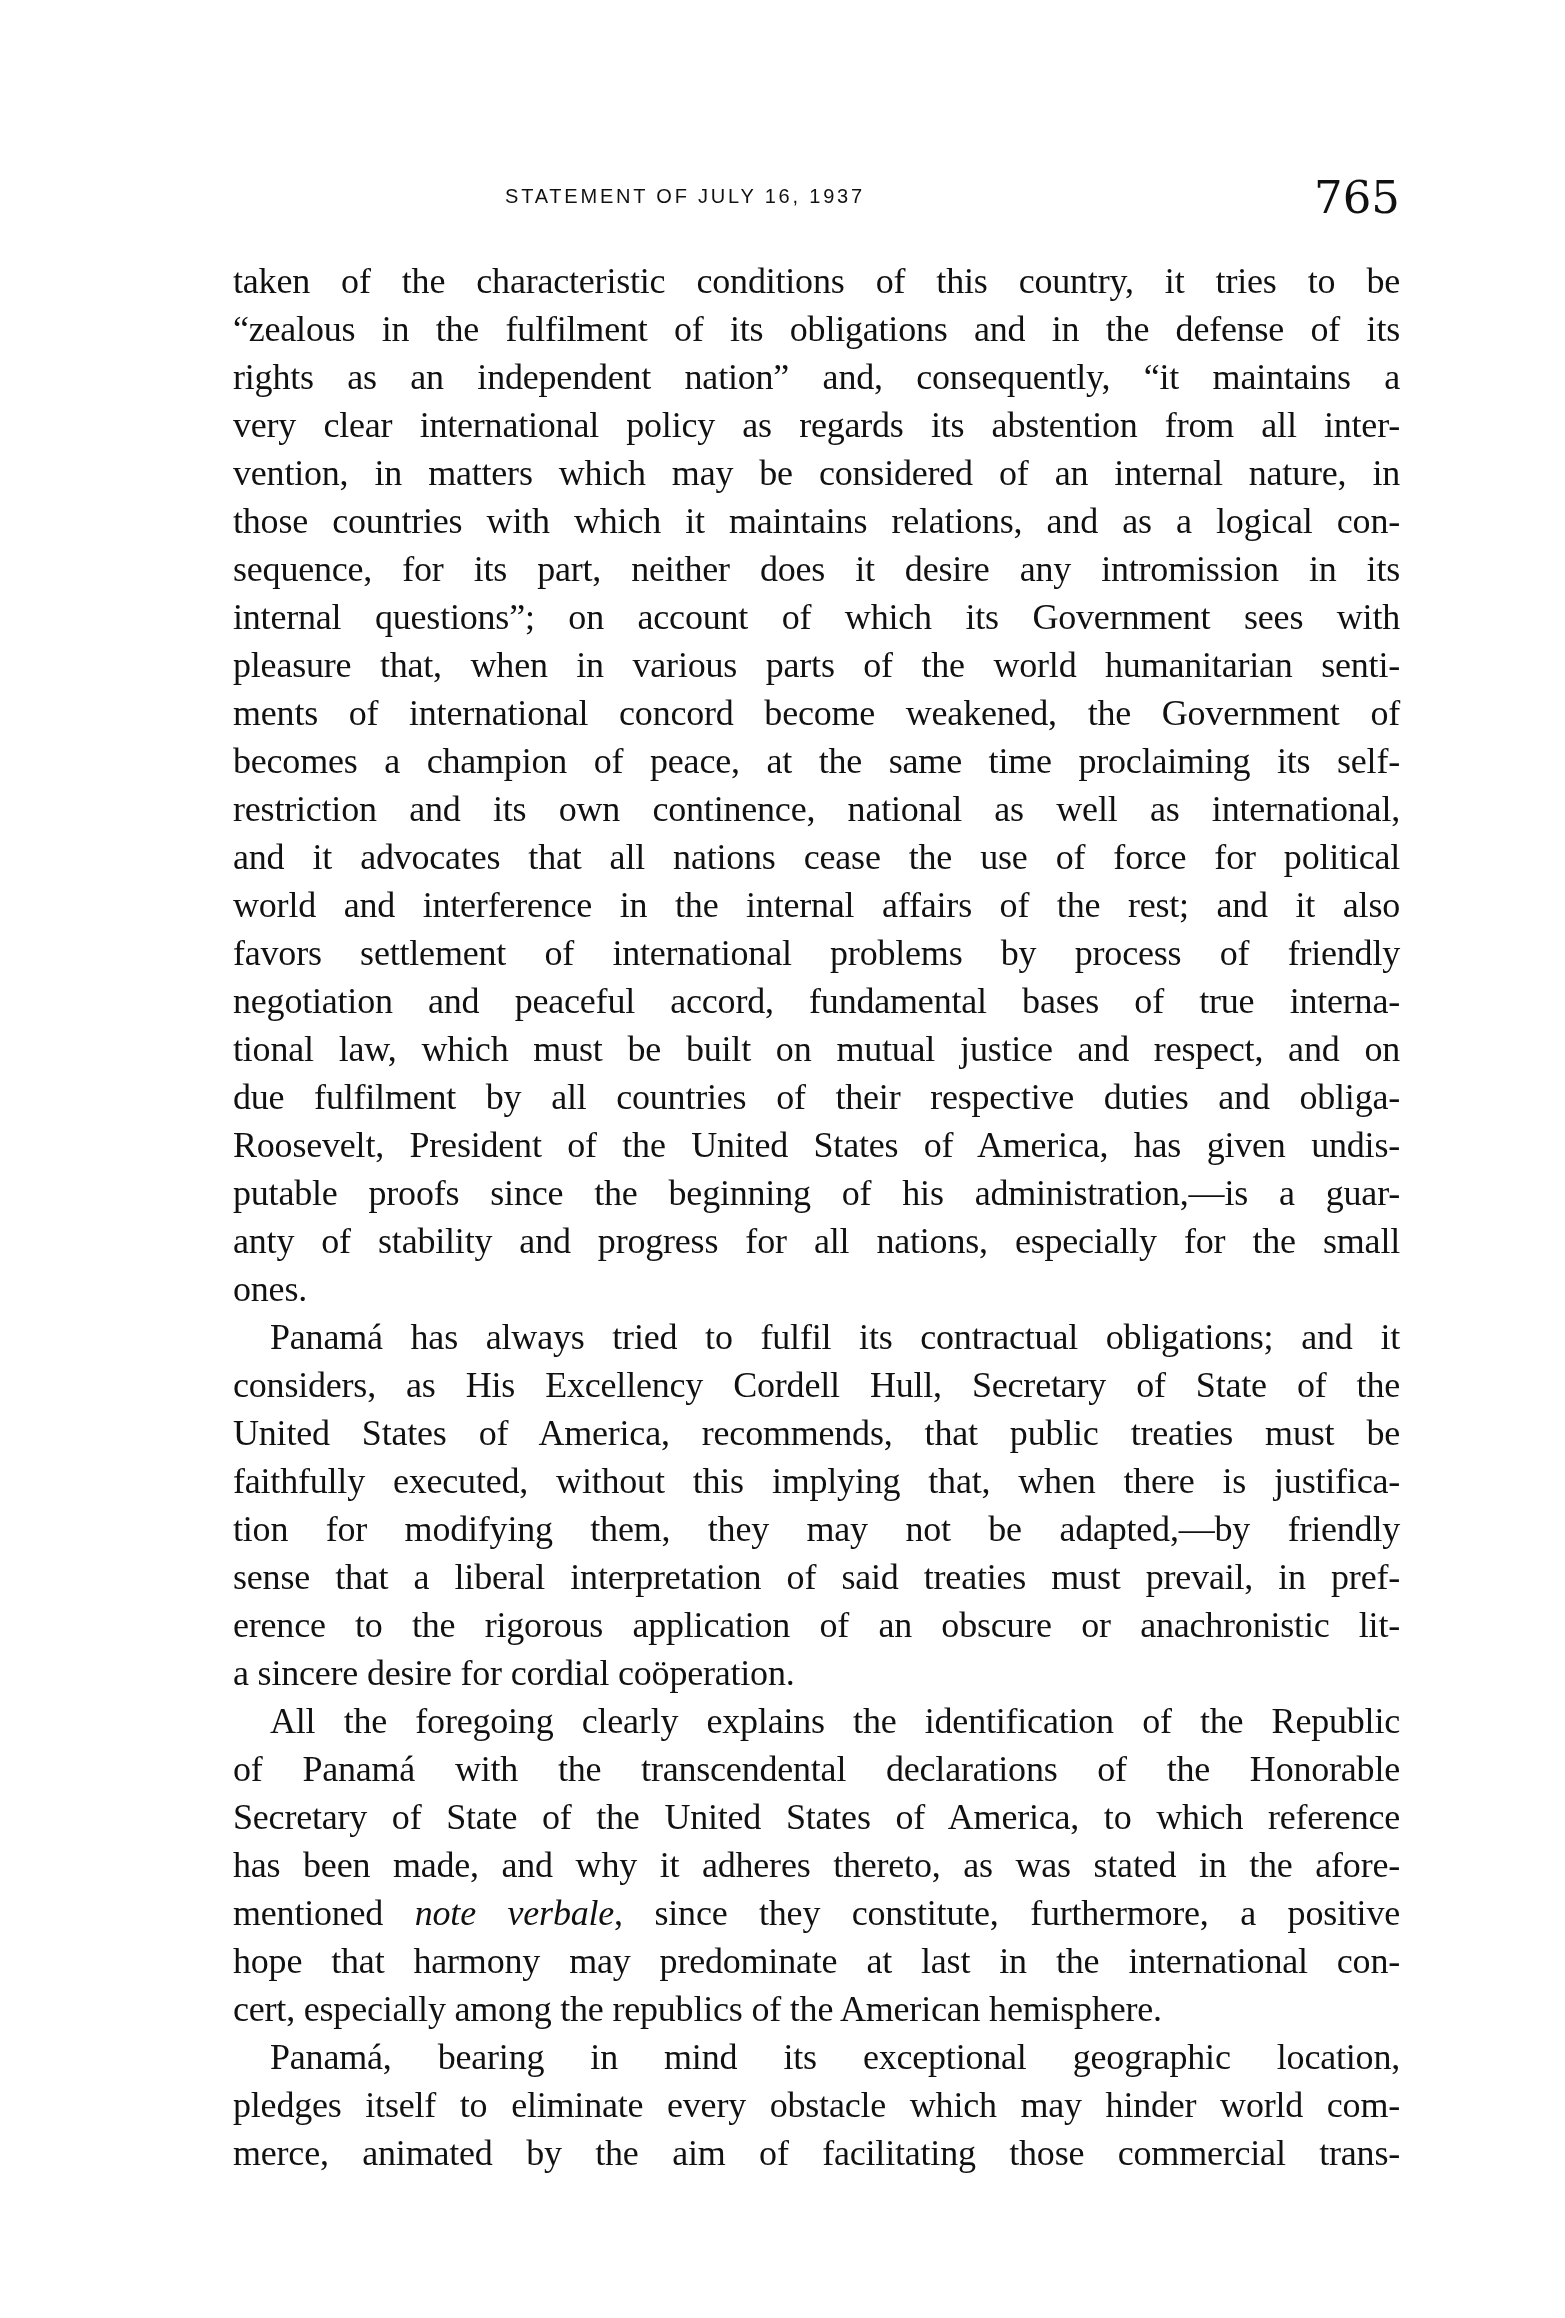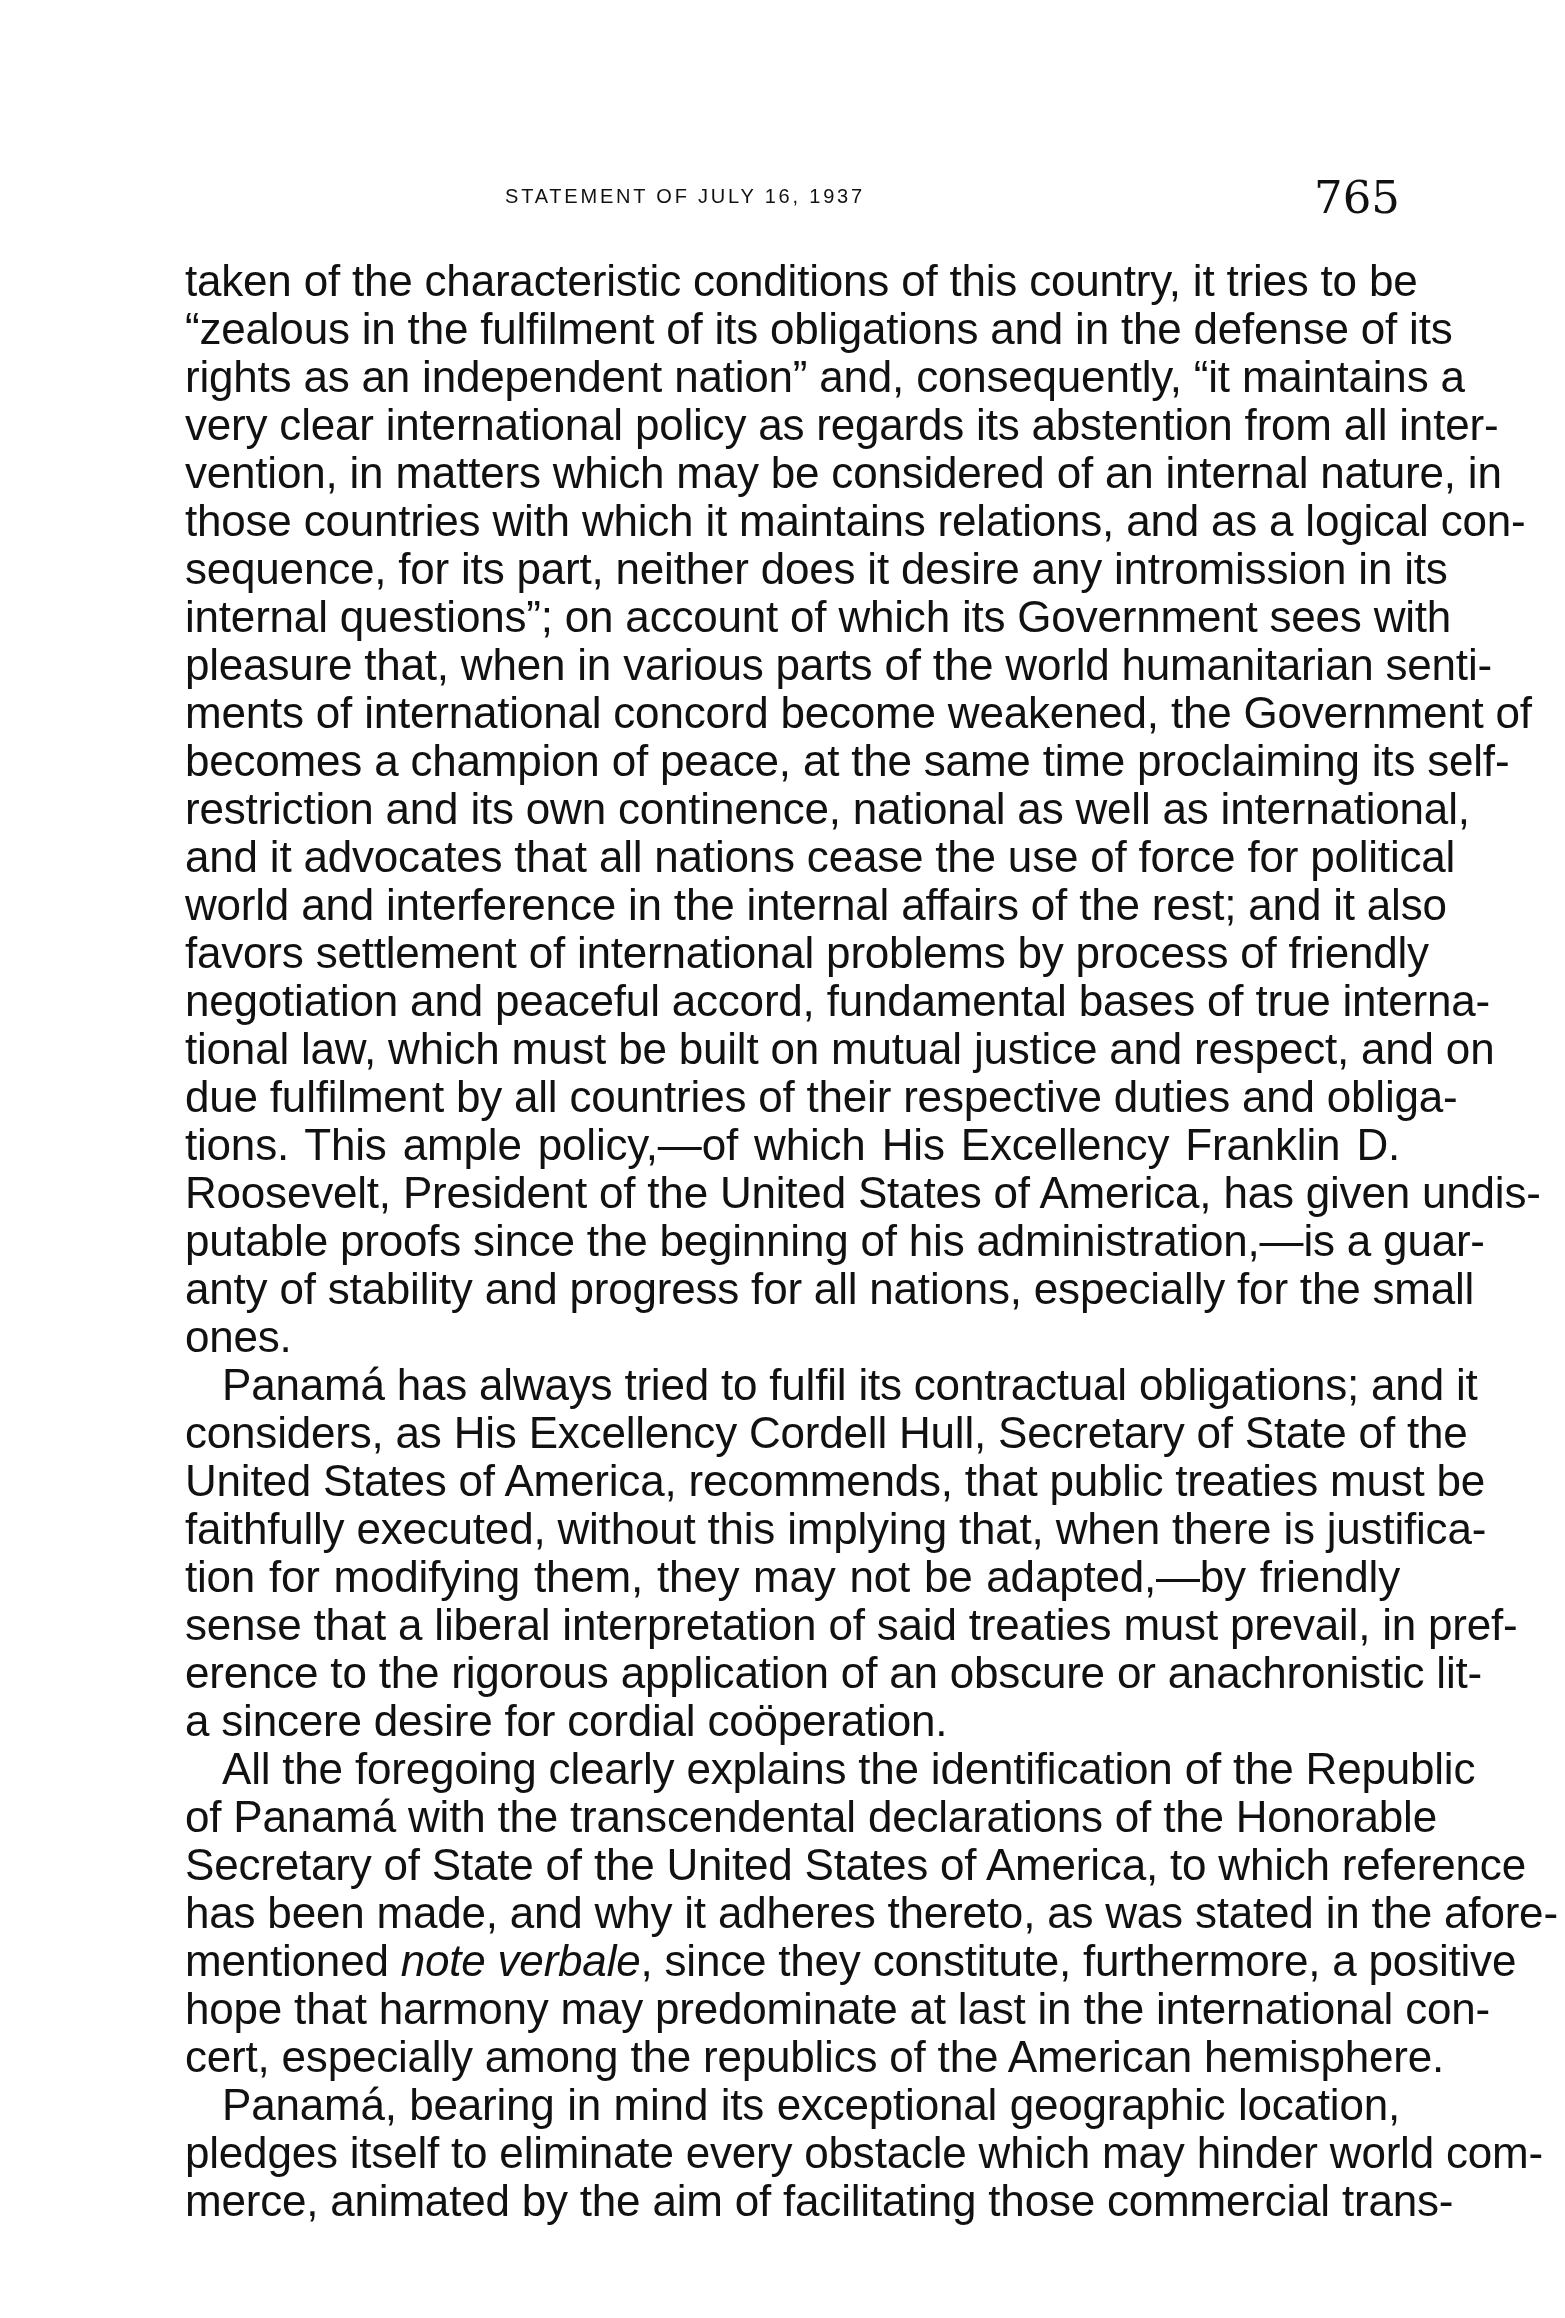--- a/index.html
+++ b/index.html
@@ -49,26 +49,27 @@
     .body-text {
       position: absolute;
       left: 185px;
       top: 257px;
       width: 1215px;
     }
     .line {
       display: block;
       height: 48px;
       line-height: 48px;
-      font-size: 44px;
+      font-size: 36px;
       white-space: nowrap;
       text-align: justify;
       text-align-last: justify;
-      font-family: Liberation Sans, sans-serif;
+      font-family: Liberation Serif, serif;
       letter-spacing: -0.2px;
+      margin-left: 48px;
     }
     .line.last {
       text-align-last: left;
     }
     .line.indent {
       padding-left: 37px;
     }
     em { font-style: italic; }
   </style>
 </head>
@@ -95,21 +96,20 @@
       <span class="line">pleasure that, when in various parts of the world humanitarian senti-</span>
       <span class="line">ments of international concord become weakened, the Government of</span>
       <span class="line">becomes a champion of peace, at the same time proclaiming its self-</span>
       <span class="line">restriction and its own continence, national as well as international,</span>
       <span class="line">and it advocates that all nations cease the use of force for political</span>
       <span class="line">world and interference in the internal affairs of the rest; and it also</span>
       <span class="line">favors settlement of international problems by process of friendly</span>
       <span class="line">negotiation and peaceful accord, fundamental bases of true interna-</span>
       <span class="line">tional law, which must be built on mutual justice and respect, and on</span>
       <span class="line">due fulfilment by all countries of their respective duties and obliga-</span>
-      <span class="line">tions. This ample policy,—of which His Excellency Franklin D.</span>
       <span class="line">Roosevelt, President of the United States of America, has given undis-</span>
       <span class="line">putable proofs since the beginning of his administration,—is a guar-</span>
       <span class="line">anty of stability and progress for all nations, especially for the small</span>
       <span class="line last">ones.</span>
     </div>
 
     <div class="paragraph">
       <span class="line indent">Panamá has always tried to fulfil its contractual obligations; and it</span>
       <span class="line">considers, as His Excellency Cordell Hull, Secretary of State of the</span>
       <span class="line">United States of America, recommends, that public treaties must be</span>

